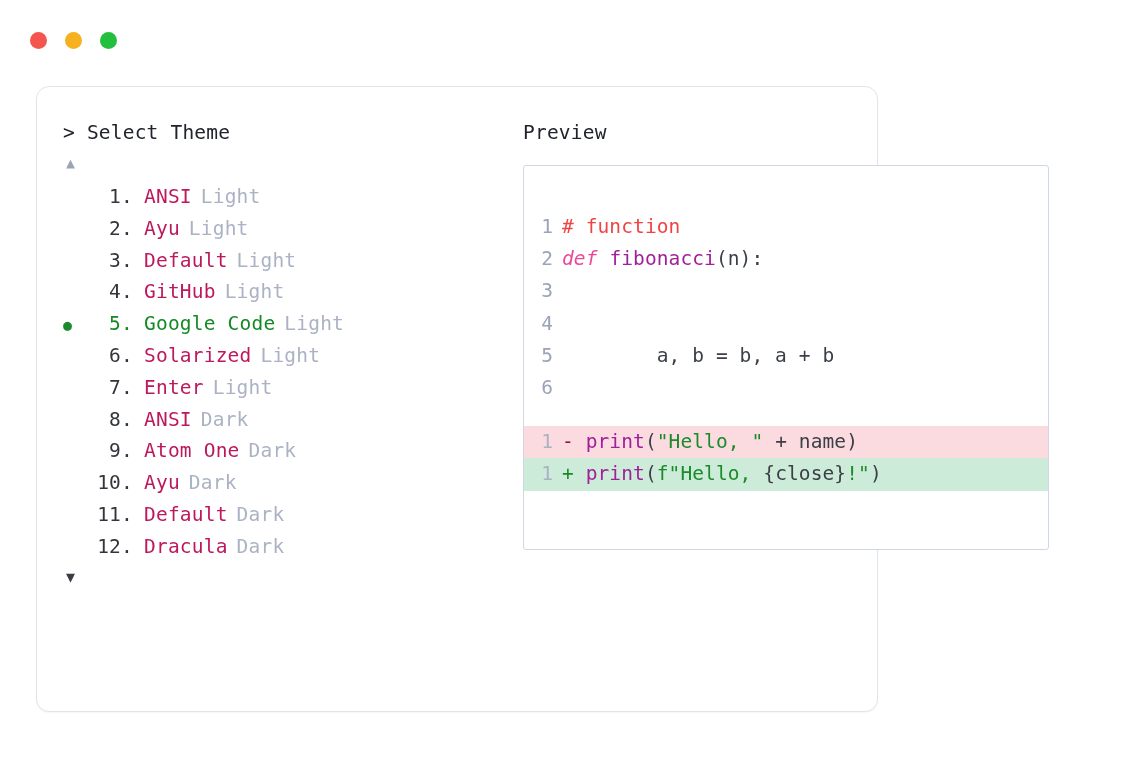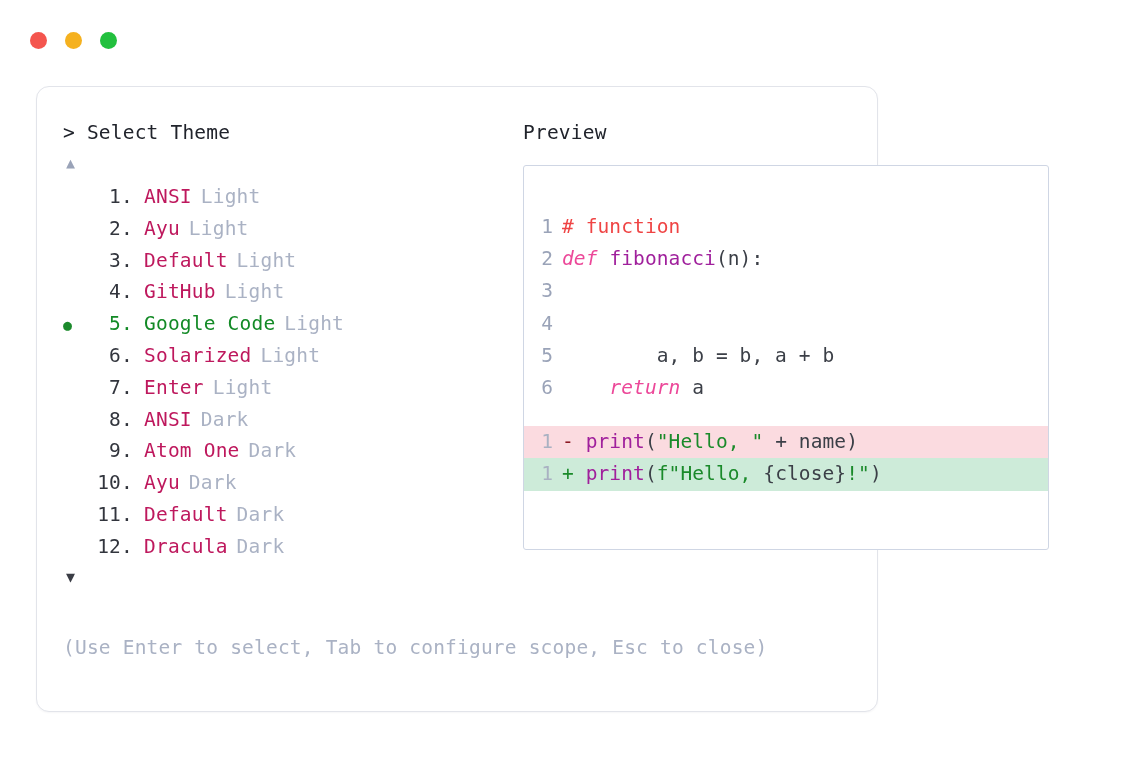--- a/index.html
+++ b/index.html
@@ -232,24 +232,23 @@
 
     <div class="right-col">
       <div class="preview-label">Preview</div>
       <div class="preview-box">
         <div class="code-area" id="code-area">
             <div class="code-line"><span class="ln">1</span><span class="code-text"><span class="tok-comment"># function</span></span></div>
             <div class="code-line"><span class="ln">2</span><span class="code-text"><span class="tok-kw">def </span><span class="tok-fn">fibonacci</span><span class="tok-punc">(n):</span></span></div>
             <div class="code-line"><span class="ln">3</span></div>
             <div class="code-line"><span class="ln">4</span></div>
             <div class="code-line"><span class="ln">5</span><span class="code-text"><span class="tok-plain">        a, b = b, a + b</span></span></div>
-            <div class="code-line"><span class="ln">6</span><span class="code-text"><span class="tok-plain">    </span><span class="tok-kw">return</span><span class="tok-plain"> a</span></span></div>
+            <div class="code-line"><span class="ln">6</span></div>
             <div class="code-line blank"></div>
             <div class="code-line diff-del"><span class="ln">1</span><span class="code-text"><span class="tok-minus">- </span><span class="tok-fn">print</span><span class="tok-punc">(</span><span class="tok-str">"Hello, "</span><span class="tok-plain"> + name)</span></span></div>
             <div class="code-line diff-add"><span class="ln">1</span><span class="code-text"><span class="tok-plus">+ </span><span class="tok-fn">print</span><span class="tok-punc">(</span><span class="tok-str">f"Hello, </span><span class="tok-plain">{close}</span><span class="tok-str">!"</span><span class="tok-punc">)</span></span></div>
           </div>
       </div>
     </div>
 
-    <div class="footer-hint">(Use Enter to select, Tab to configure scope, Esc to close)</div>
 
   </div>
 </div>
 
 </body></html>

